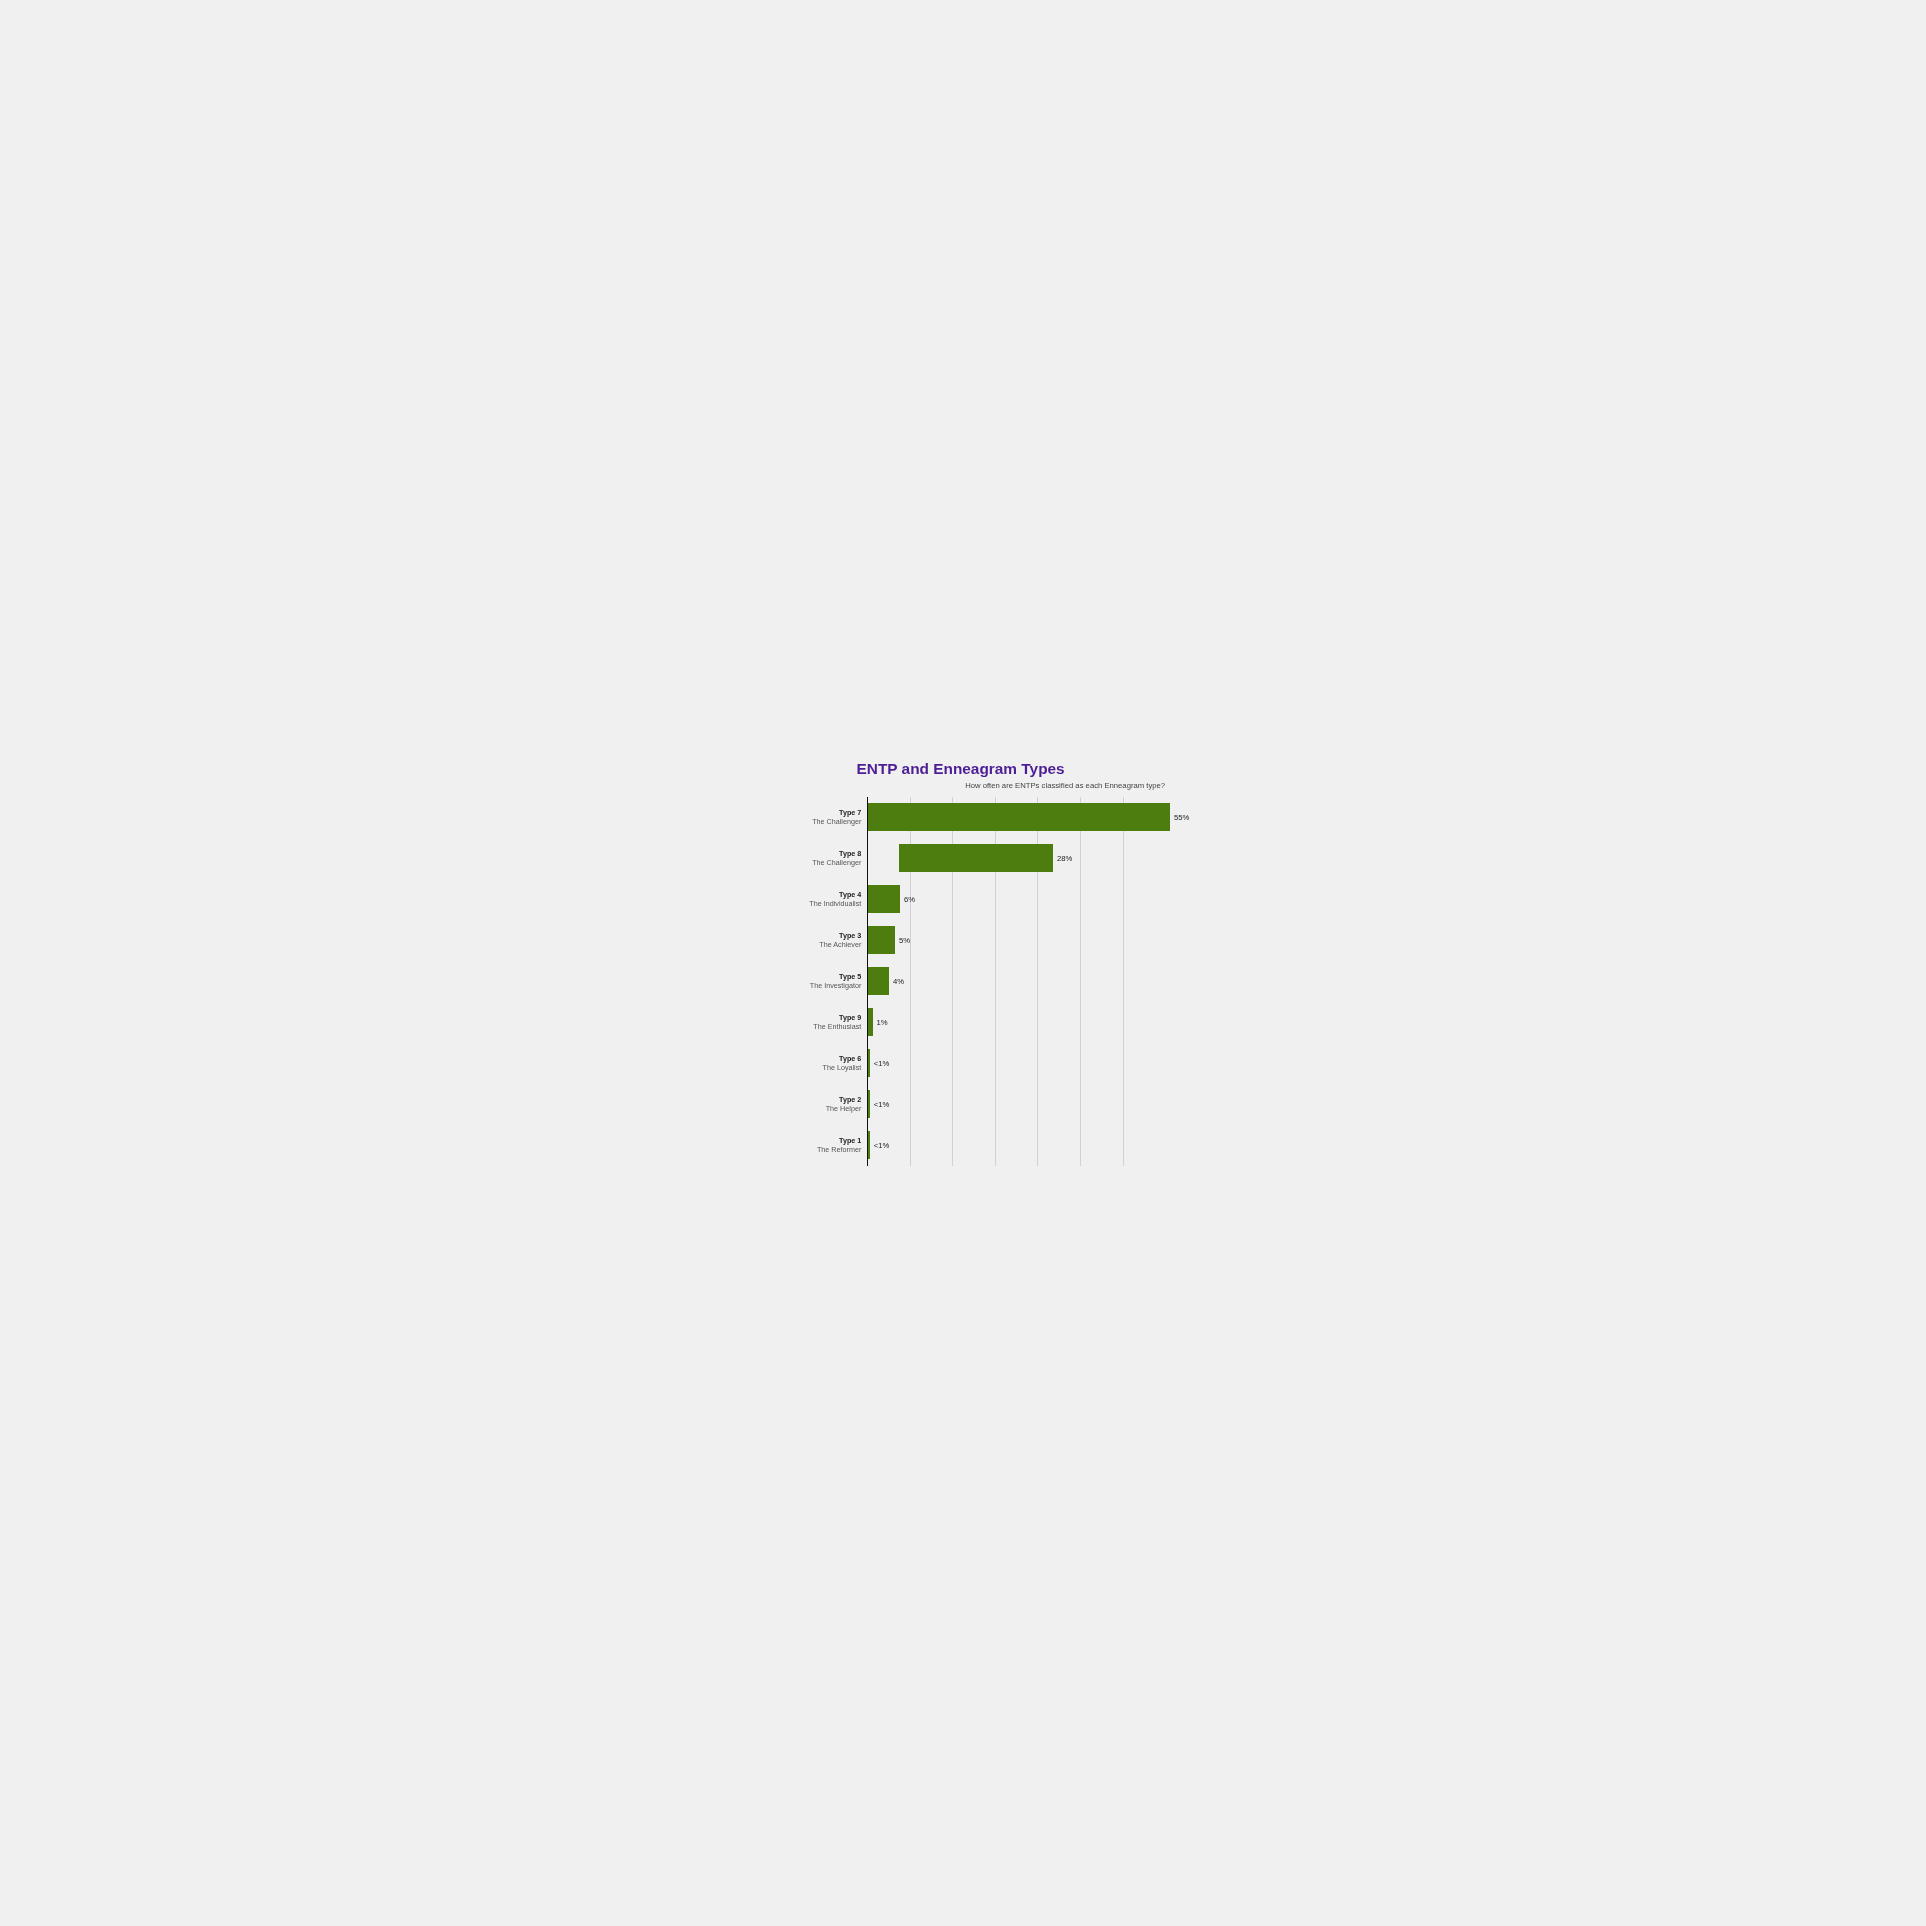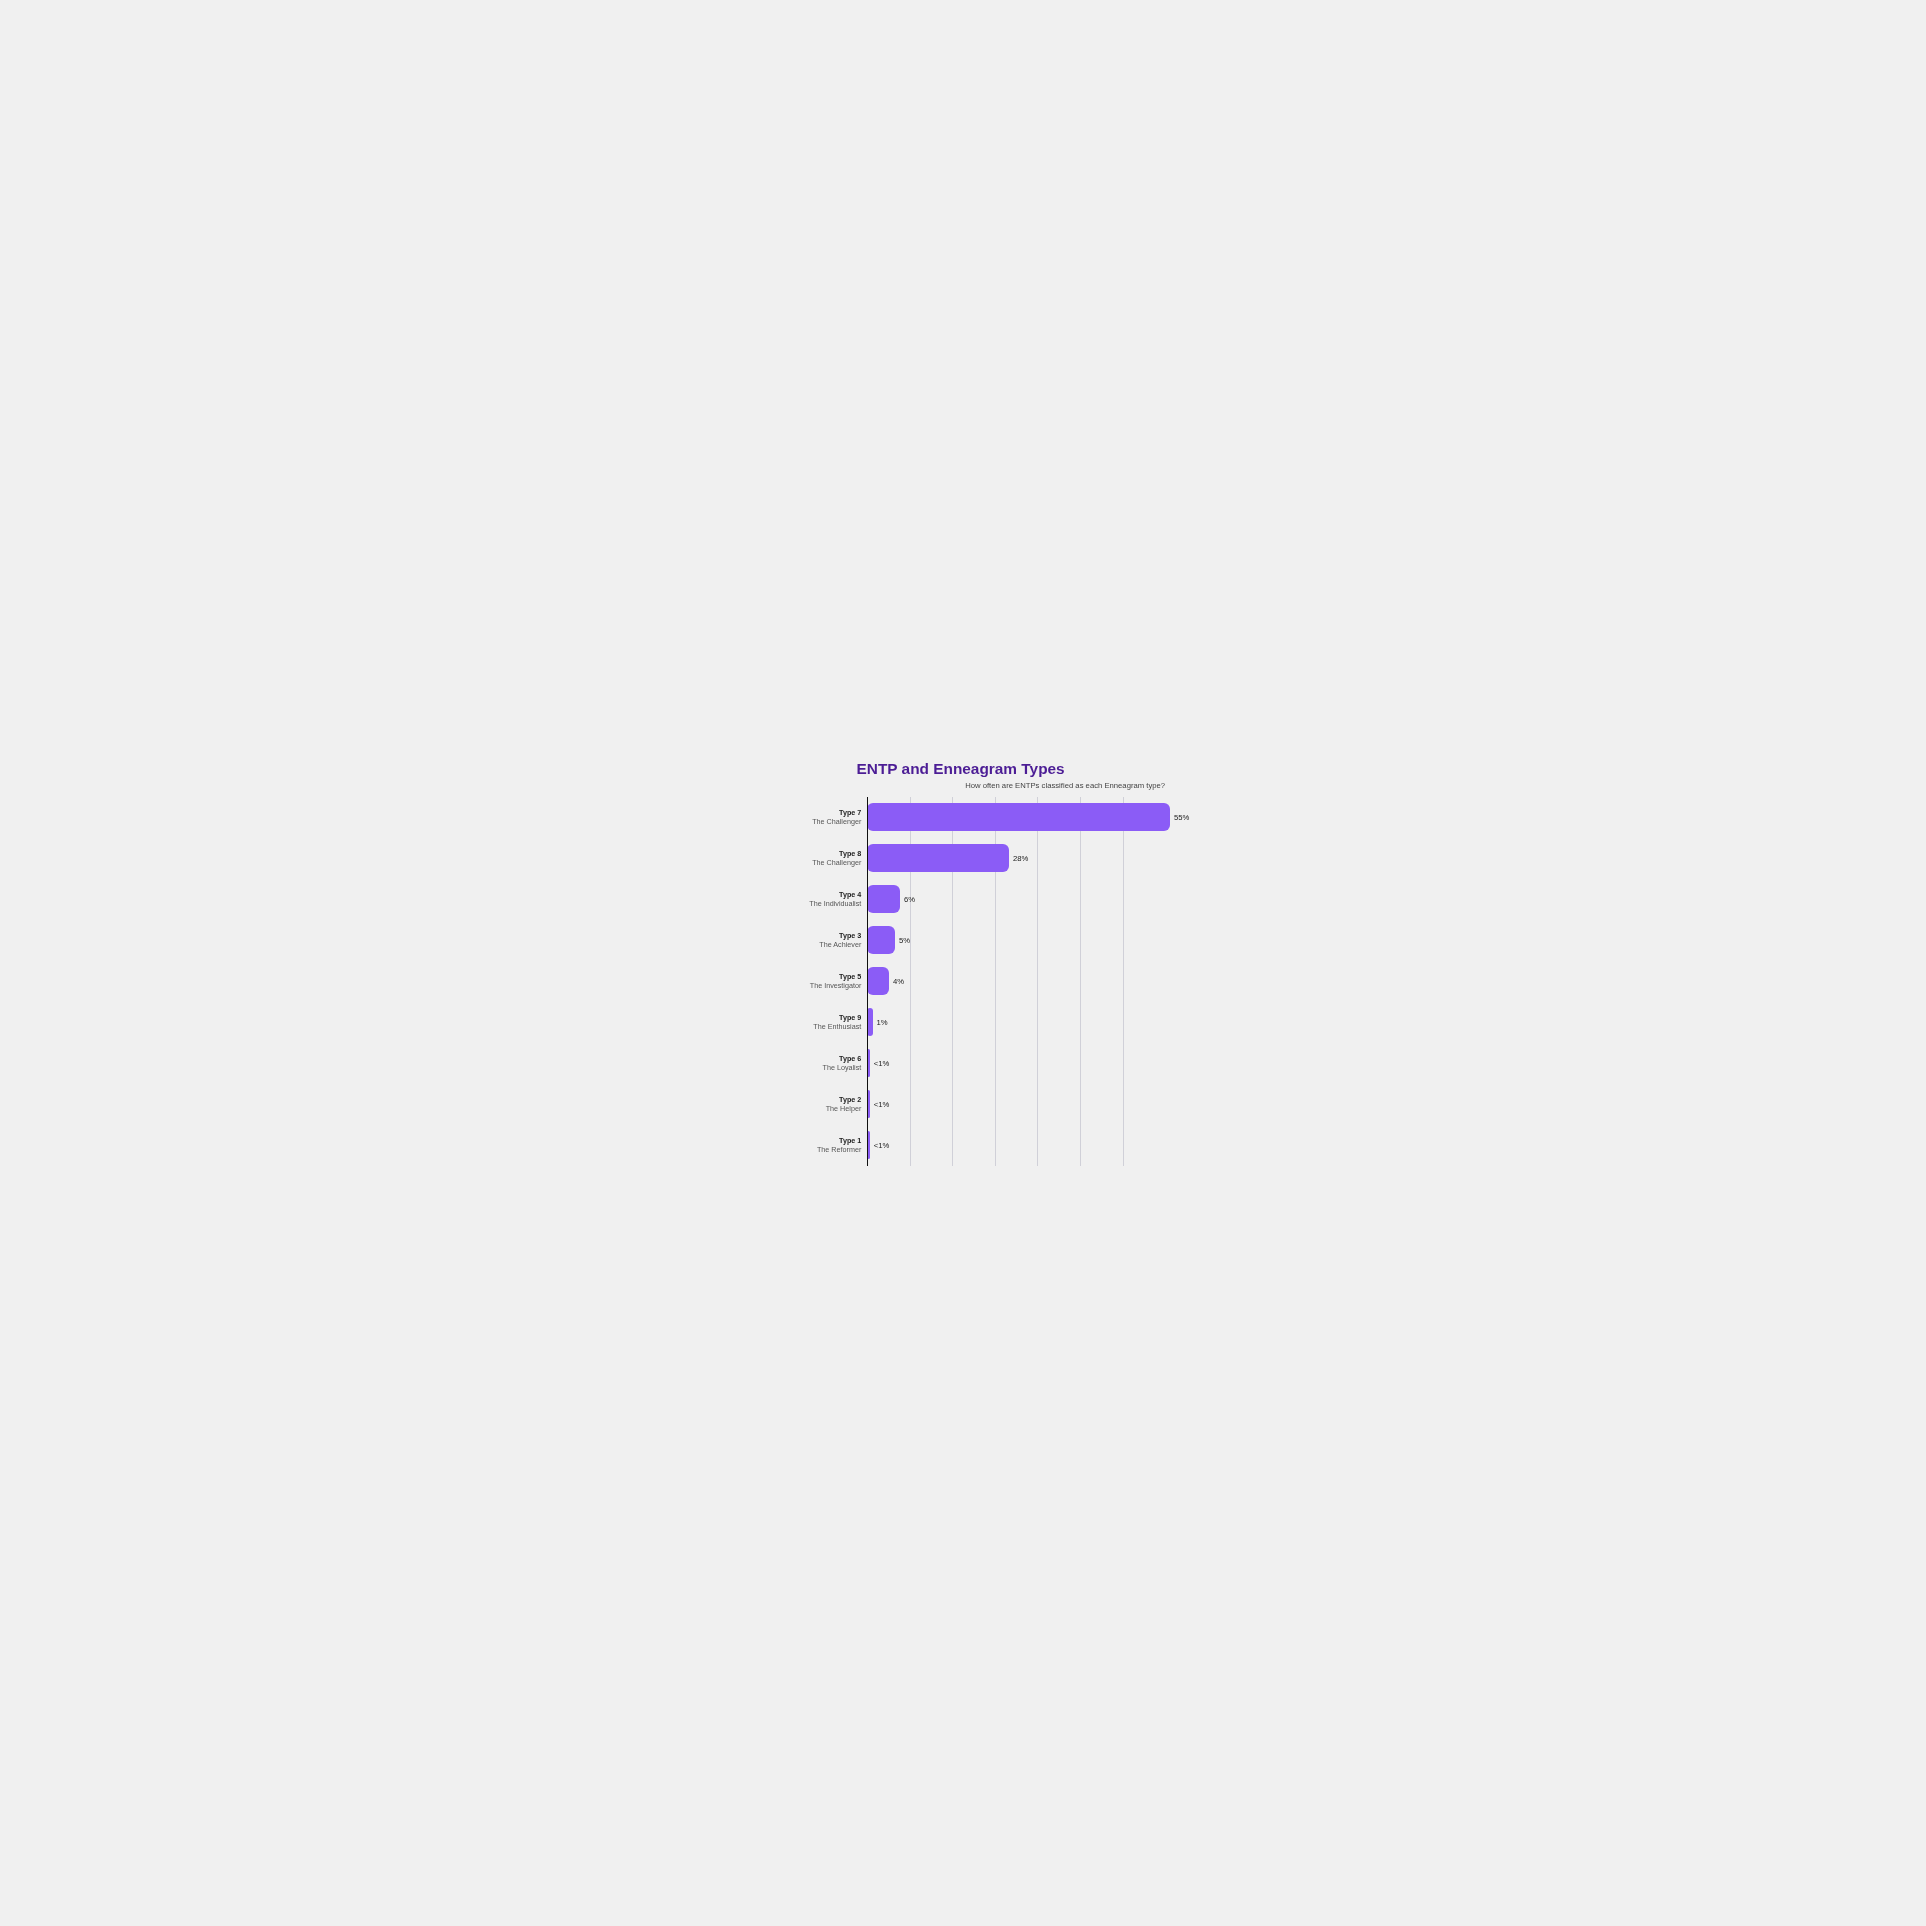--- a/index.html
+++ b/index.html
@@ -101,24 +101,24 @@
       left: 111px;
       top: 0;
       bottom: 0;
       width: 1px;
       background: #111;
       z-index: 2;
     }
 
     .bar {
       height: 28px;
-      background: #8b5cf6;
+      background: #4d7c0f;
       position: relative;
       min-width: 1px;
-      border-radius: 6px;
+      border-radius: 0;
     }
 
     .bar-value {
       position: absolute;
       left: calc(100% + 3.9px);
       top: 50%;
       transform: translateY(-50%);
       font-size: 7.7px;
       color: #222;
       white-space: nowrap;
@@ -156,21 +156,21 @@
               <span class="bar-value">55%</span>
             </div>
           </div>
         </div>
         <div class="bar-row">
           <div class="bar-label">
             <span class="type-name">Type 8</span>
             <span class="type-subtitle">The Challenger</span>
           </div>
           <div class="bar-track">
-            <div class="bar" style="width: 142px;">
+            <div class="bar" style="width: 154px; margin-left: 32px;">
               <span class="bar-value">28%</span>
             </div>
           </div>
         </div>
         <div class="bar-row">
           <div class="bar-label">
             <span class="type-name">Type 4</span>
             <span class="type-subtitle">The Individualist</span>
           </div>
           <div class="bar-track">

